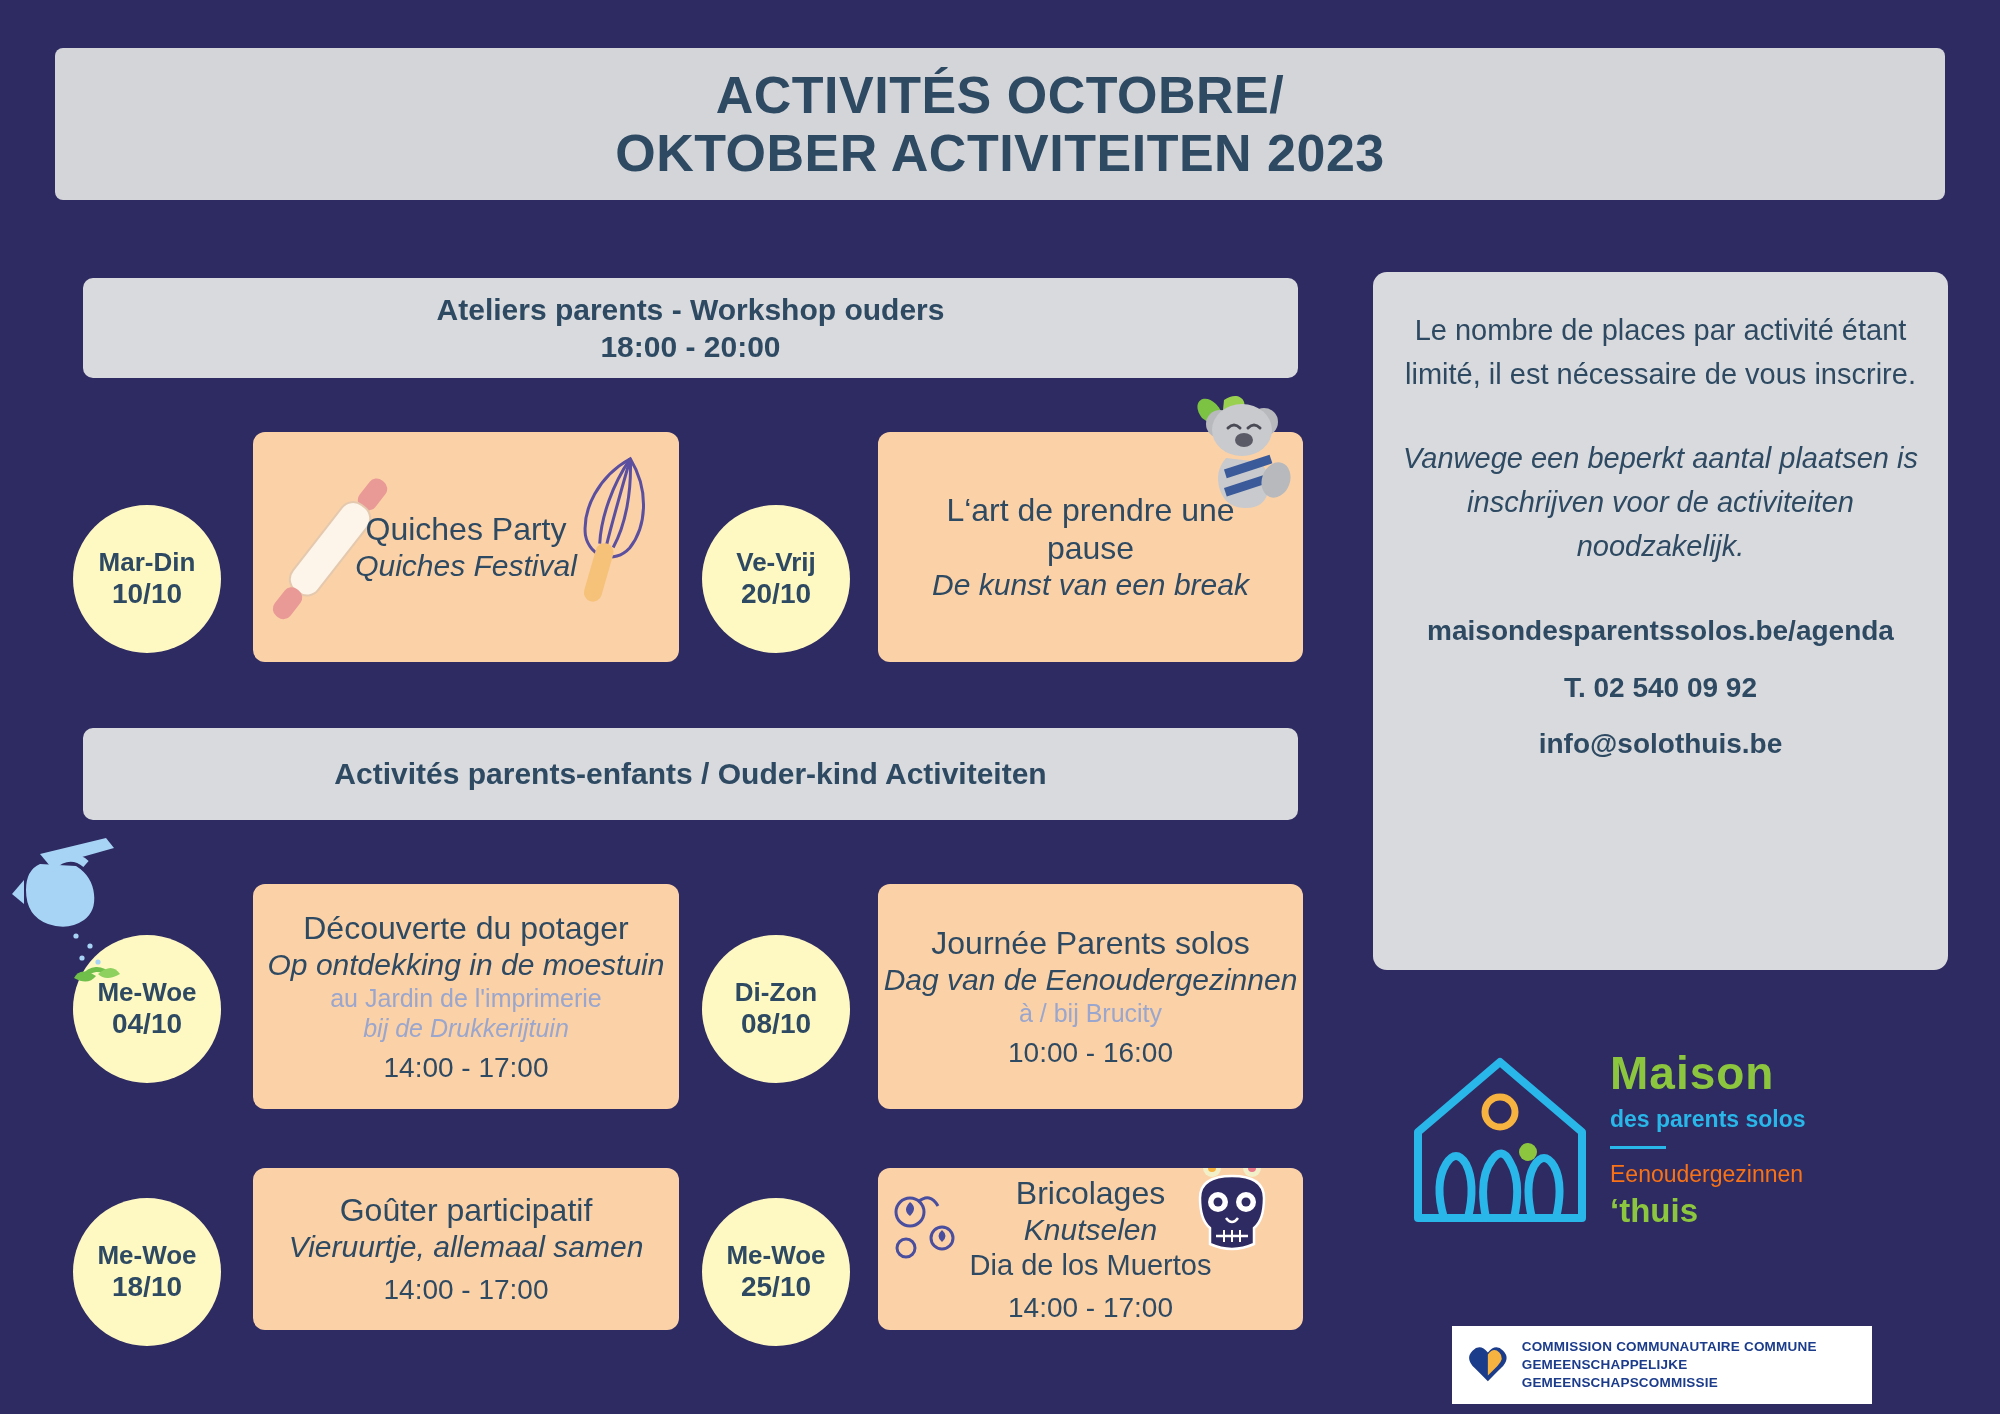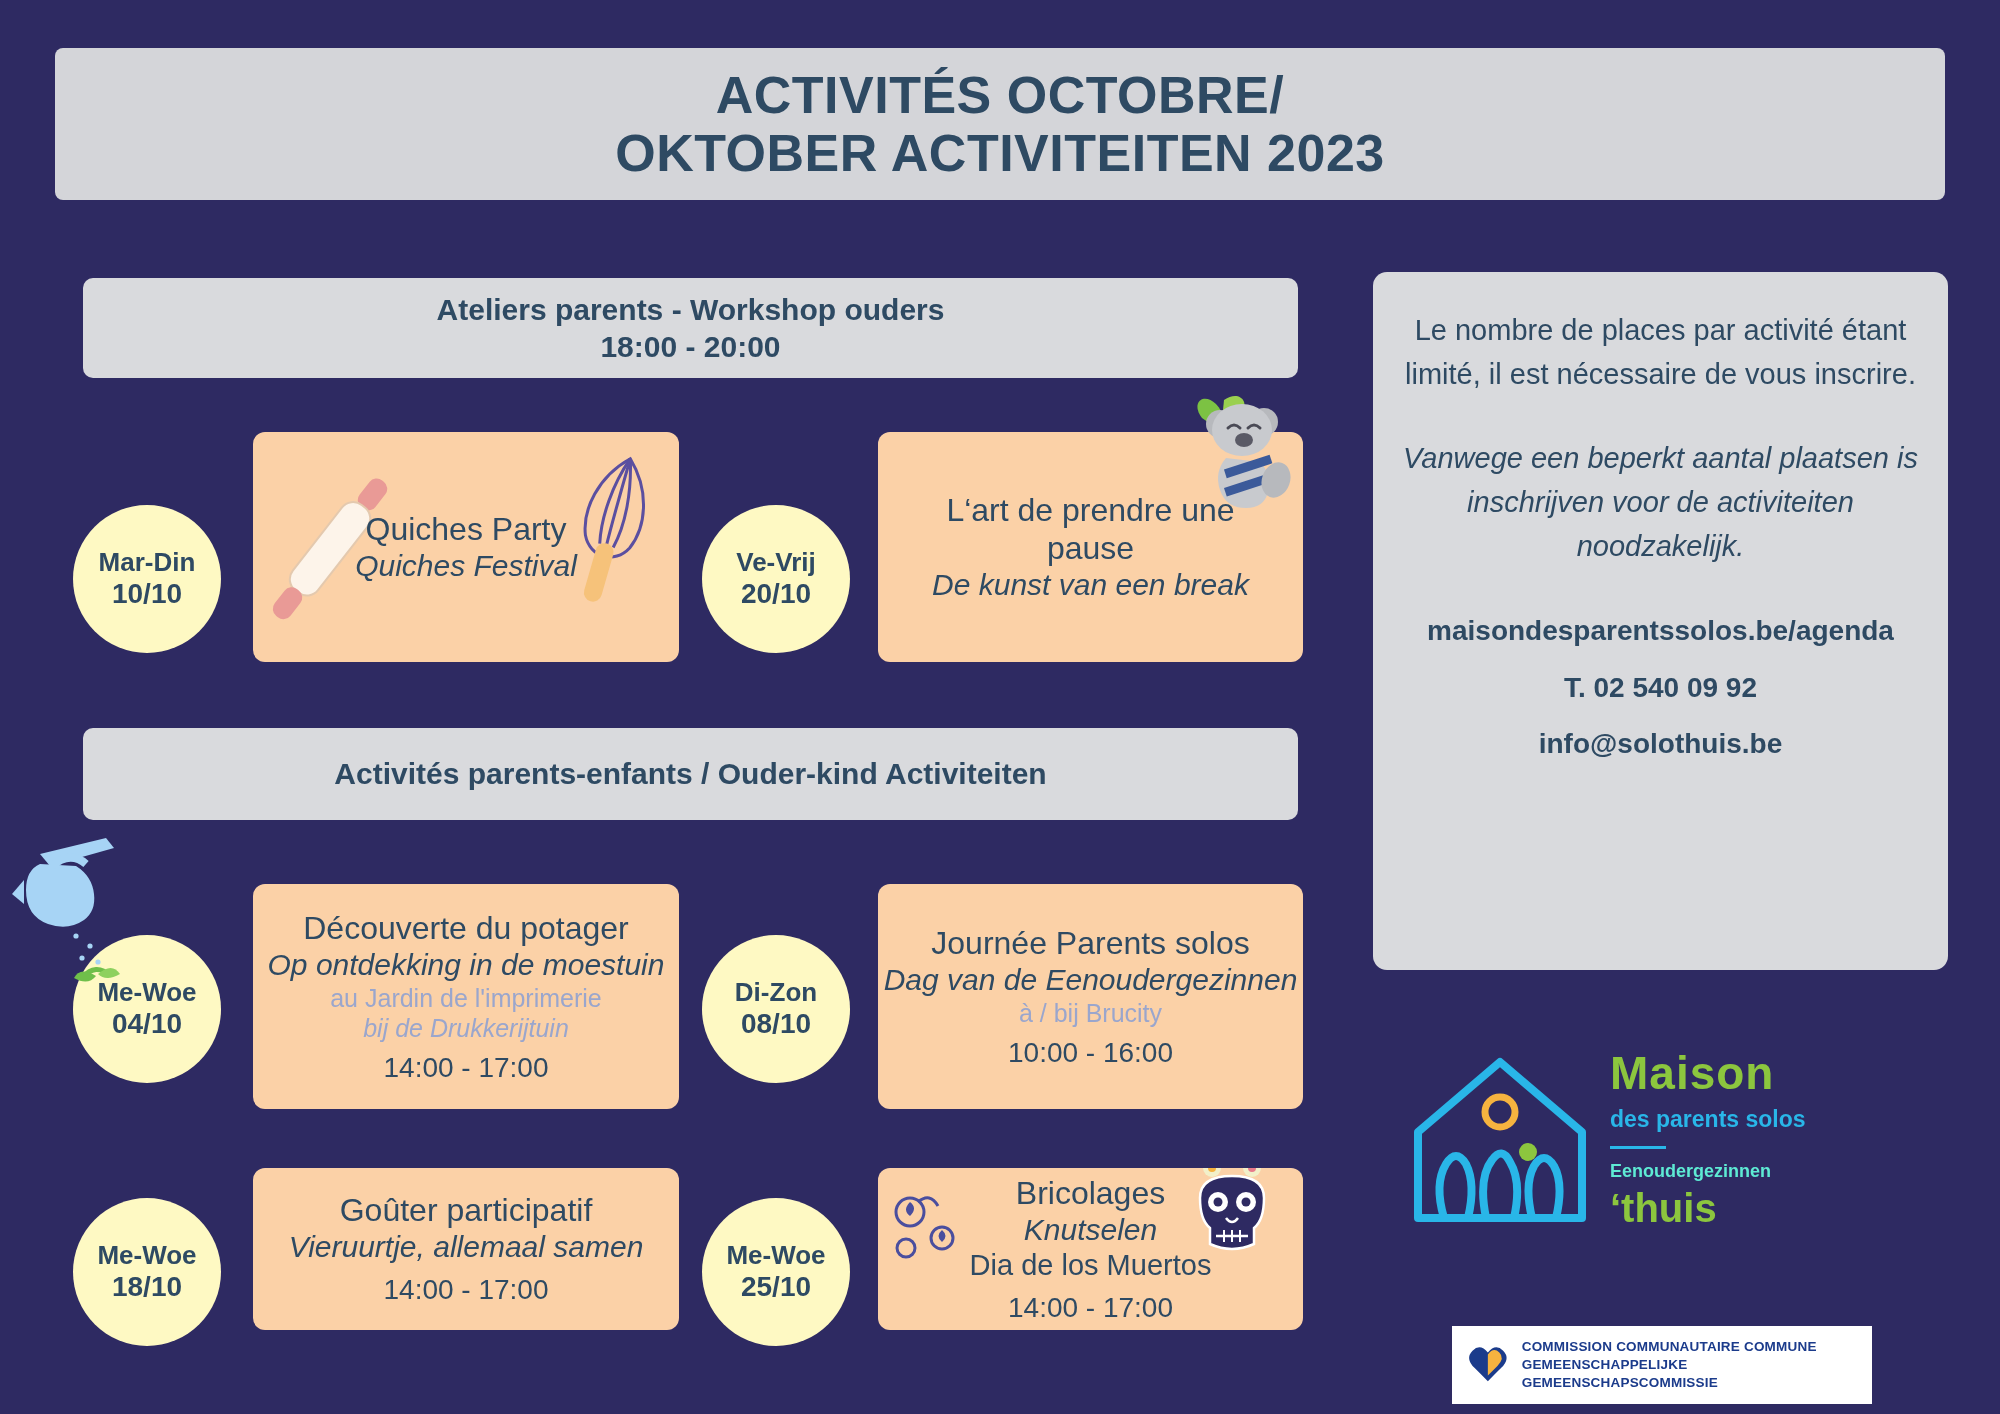--- a/index.html
+++ b/index.html
@@ -209,27 +209,27 @@
     margin-top: 10px;
     line-height: 1.2;
   }
   .logo-rule {
     width: 56px;
     height: 3px;
     background: #29b6e8;
     margin: 12px 0;
   }
   .logo-sub2 {
-    font-size: 18px;
-    color: #5eead4;
-    font-weight: bold;
+    font-size: 23px;
+    color: #f97316;
+    font-weight: normal;
     line-height: 1.2;
   }
   .logo-thuis {
-    font-size: 40px;
+    font-size: 33px;
     color: #8cc63e;
     font-weight: bold;
     margin-top: 6px;
     line-height: 1;
   }
 
   
   #cocom-logo {
     position: absolute;
     left: 1452px;

